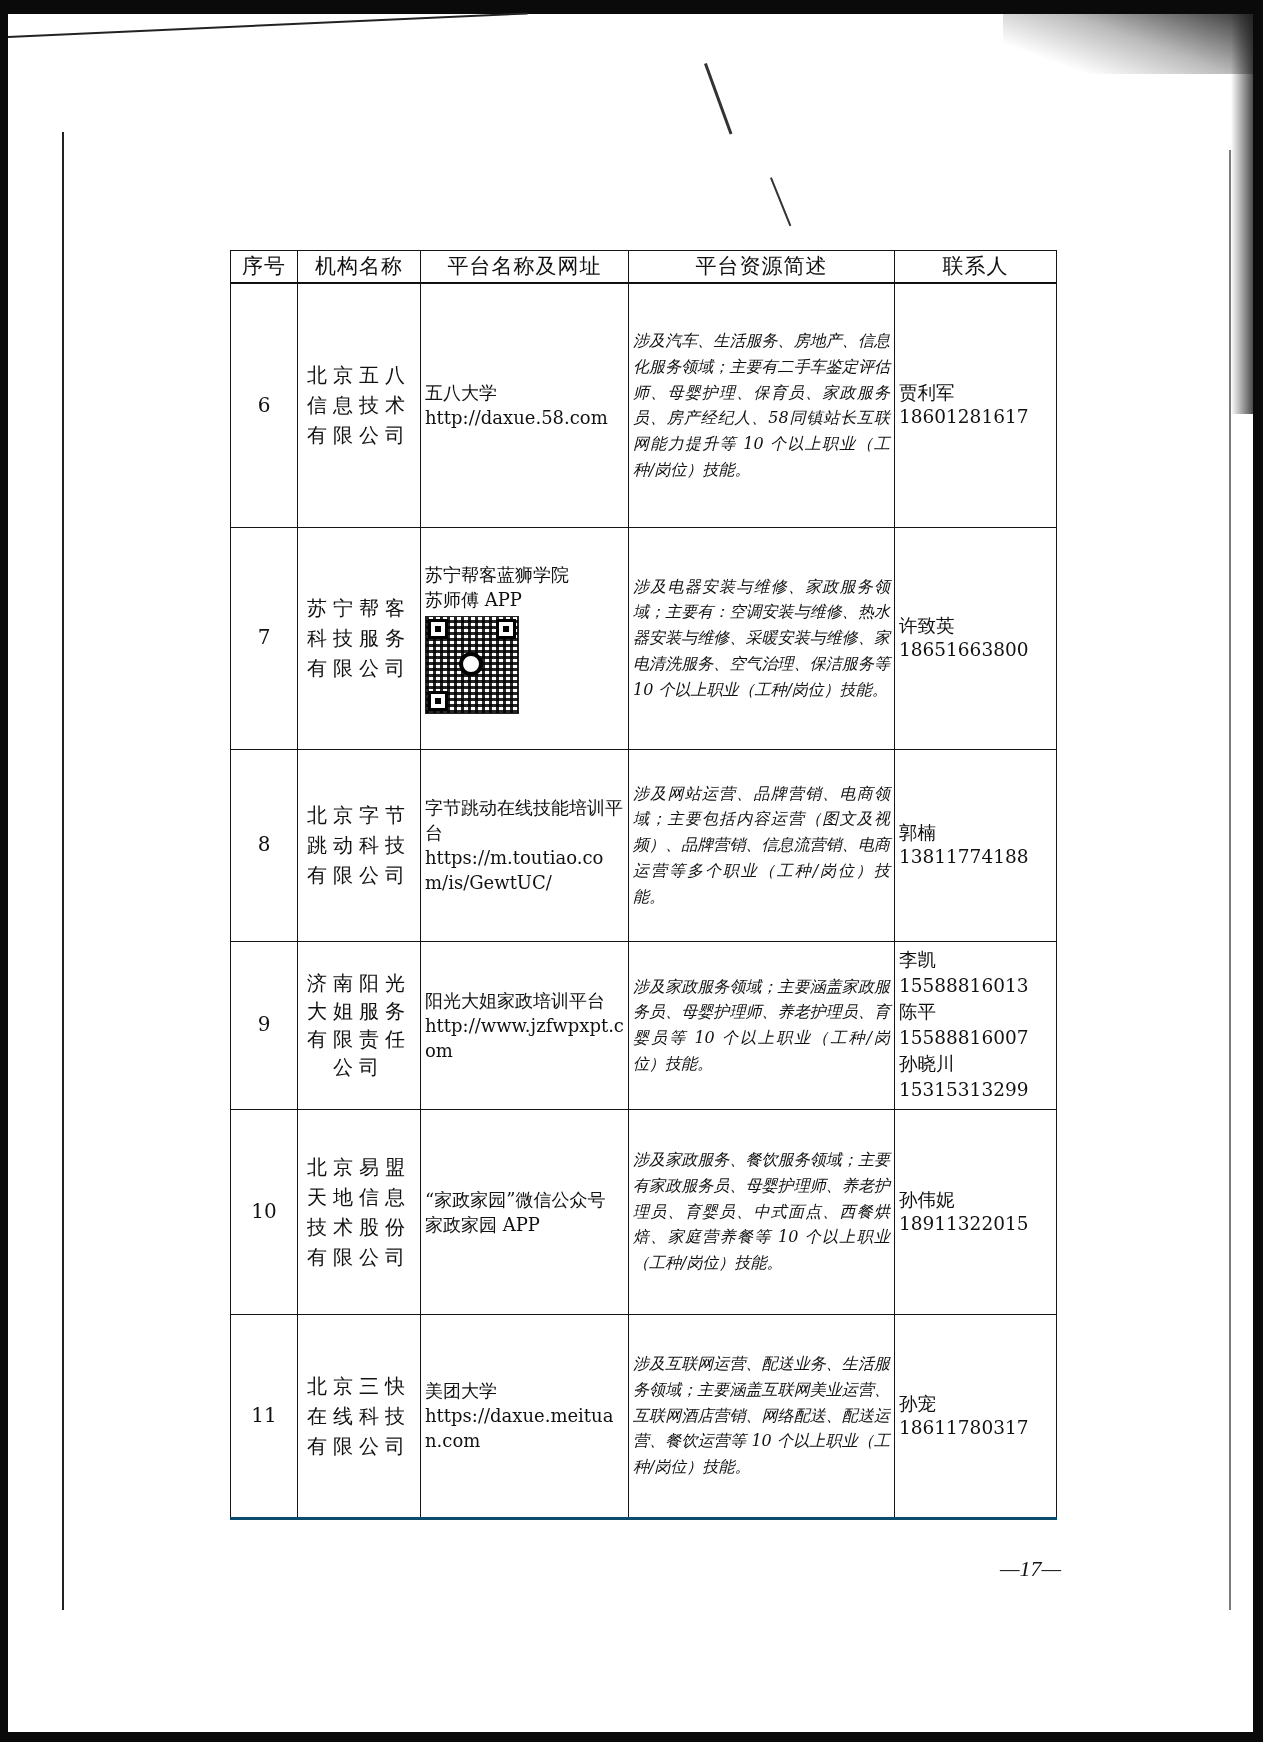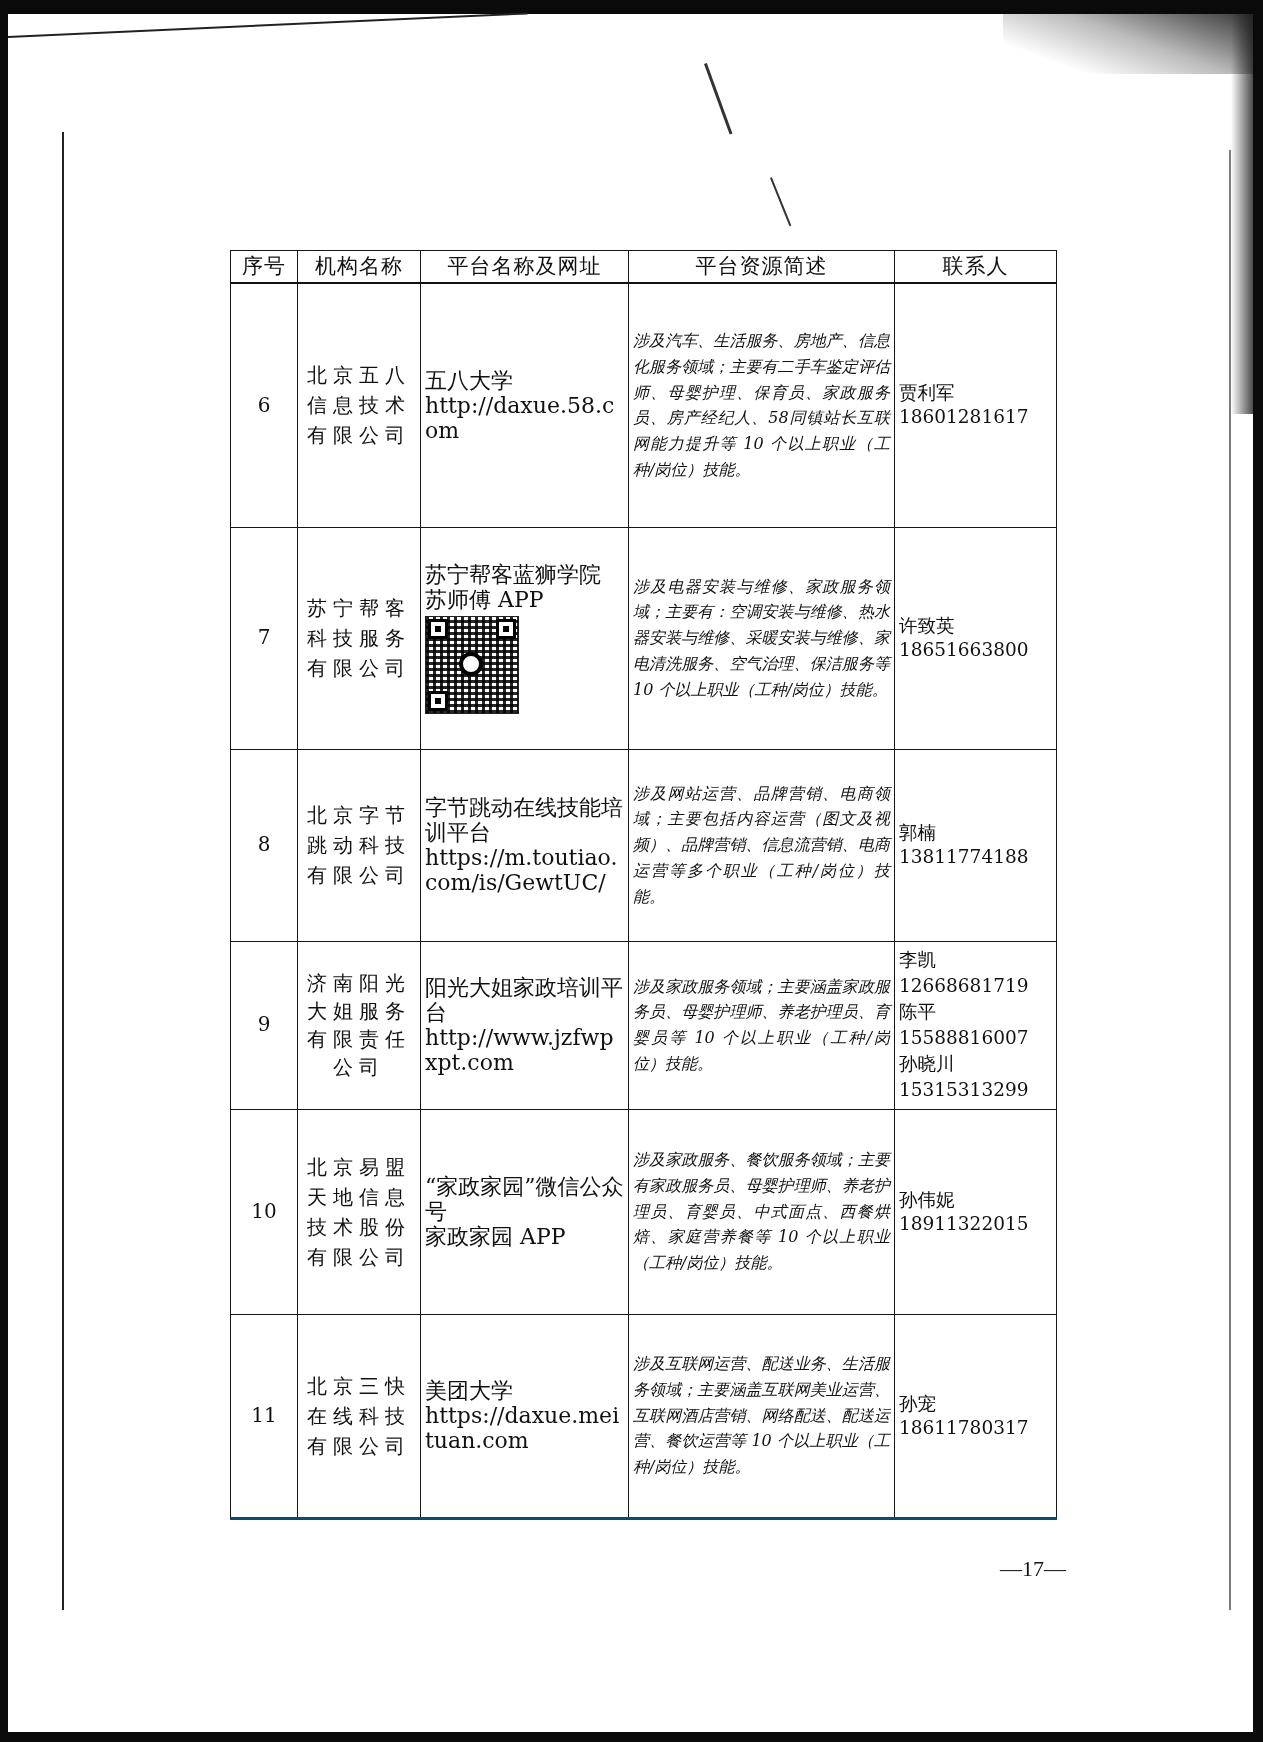--- a/index.html
+++ b/index.html
@@ -37,40 +37,41 @@
   table.doc-table th, table.doc-table td {
     border:1.5px solid #151515; padding:0 4px; vertical-align:middle;margin-left:11px;
   }
   table.doc-table th {
     height:31px; font-weight:normal; font-size:21px; text-align:center;
     letter-spacing:1px; border-bottom:2.5px solid #111;
   }
   table.doc-table tr.last td { border-bottom:3px solid #0c4a6e; }
   td.c-no { text-align:center; font-size:20px; }
   td.c-org { letter-spacing:6px; line-height:30px; font-size:20px; padding-left:8px;text-align:center; }
-  td.c-plat { font-size:22px; line-height:25px; word-break:break-all; padding-left:6px; }
+  td.c-plat { font-size:18px; line-height:25px; word-break:break-all; padding-left:6px; }
   td.c-desc { text-align:justify; font-size:16px; line-height:25.7px; padding:0 5px 0 8px; word-break:break-all;font-style:italic; }
   td.c-contact { font-size:18.5px; line-height:24px; padding-left:6px; }
   .line { display:block; }
 
   .qr-code {
     display:block; width:92px; height:96px; margin-top:4px;
     background-color:#fff;
     background-image:
       repeating-linear-gradient(0deg, rgba(0,0,0,0.85) 0 3px, transparent 3px 6px),
       repeating-linear-gradient(90deg, rgba(0,0,0,0.85) 0 3px, transparent 3px 7px);
     position:relative; border:1px solid #222;
   }
   .qr-finder { position:absolute; width:20px; height:20px; border:3px solid #000; background:#fff; box-sizing:border-box; }
   .qr-finder::after { content:""; position:absolute; left:4px; top:4px; width:6px; height:6px; background:#000; }
   .qr-logo { position:absolute; left:33px; top:35px; width:24px; height:24px; border-radius:50%; background:#fff; border:4px solid #000; box-sizing:border-box; }
 
   .page-number {
     position:absolute; left:1000px; top:1556px; font-size:22px; letter-spacing:0;
     font-family:"Liberation Serif", serif;
+    font-style:italic;
   }
 </style>
 </head>
 <body>
 
 <div class="scan-frame-top"></div>
 <div class="scan-frame-bottom"></div>
 <div class="scan-frame-left"></div>
 <div class="scan-frame-right"></div>
 <div class="corner-shadow"></div>
@@ -168,21 +169,21 @@
         <span class="line">有限责任</span>
         <span class="line">公司</span>
       </td>
       <td class="c-plat">
         <span class="line">阳光大姐家政培训平台</span>
         <span class="line">http://www.jzfwpxpt.com</span>
       </td>
       <td class="c-desc">涉及家政服务领域；主要涵盖家政服务员、母婴护理师、养老护理员、育婴员等 10 个以上职业（工种/岗位）技能。</td>
       <td class="c-contact" style="line-height:26px;">
         <span class="line">李凯</span>
-        <span class="line">12668681719</span>
+        <span class="line">15588816013</span>
         <span class="line">陈平</span>
         <span class="line">15588816007</span>
         <span class="line">孙晓川</span>
         <span class="line">15315313299</span>
       </td>
     </tr>
 
     <tr style="height:205px;">
       <td class="c-no">10</td>
       <td class="c-org">

